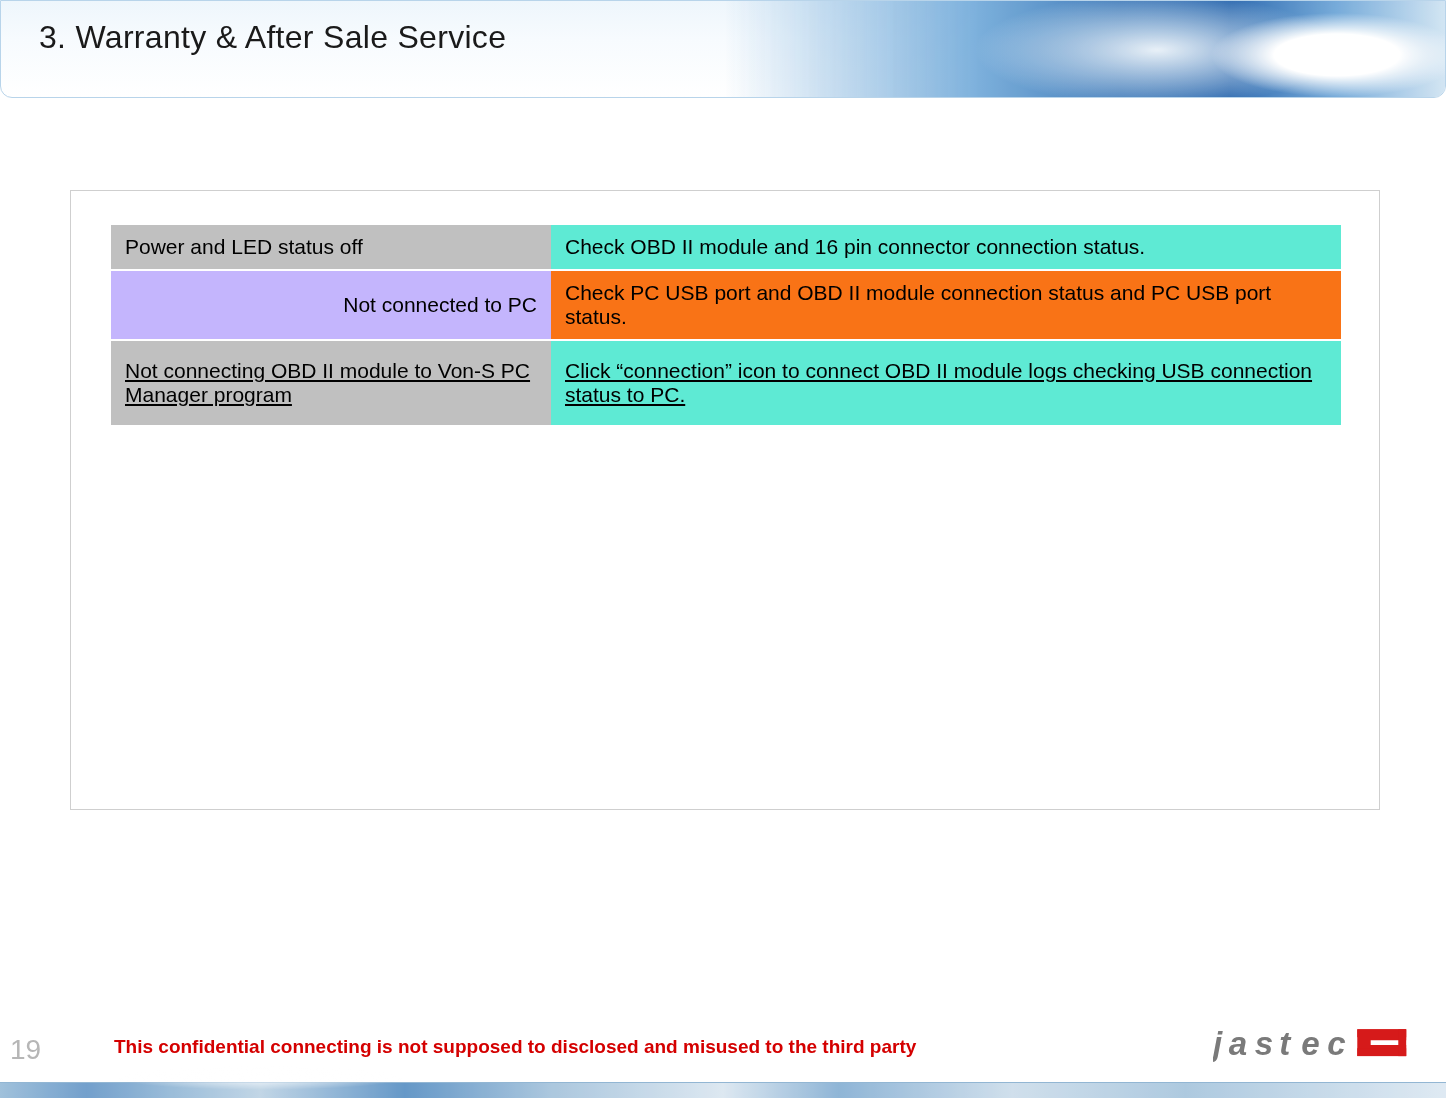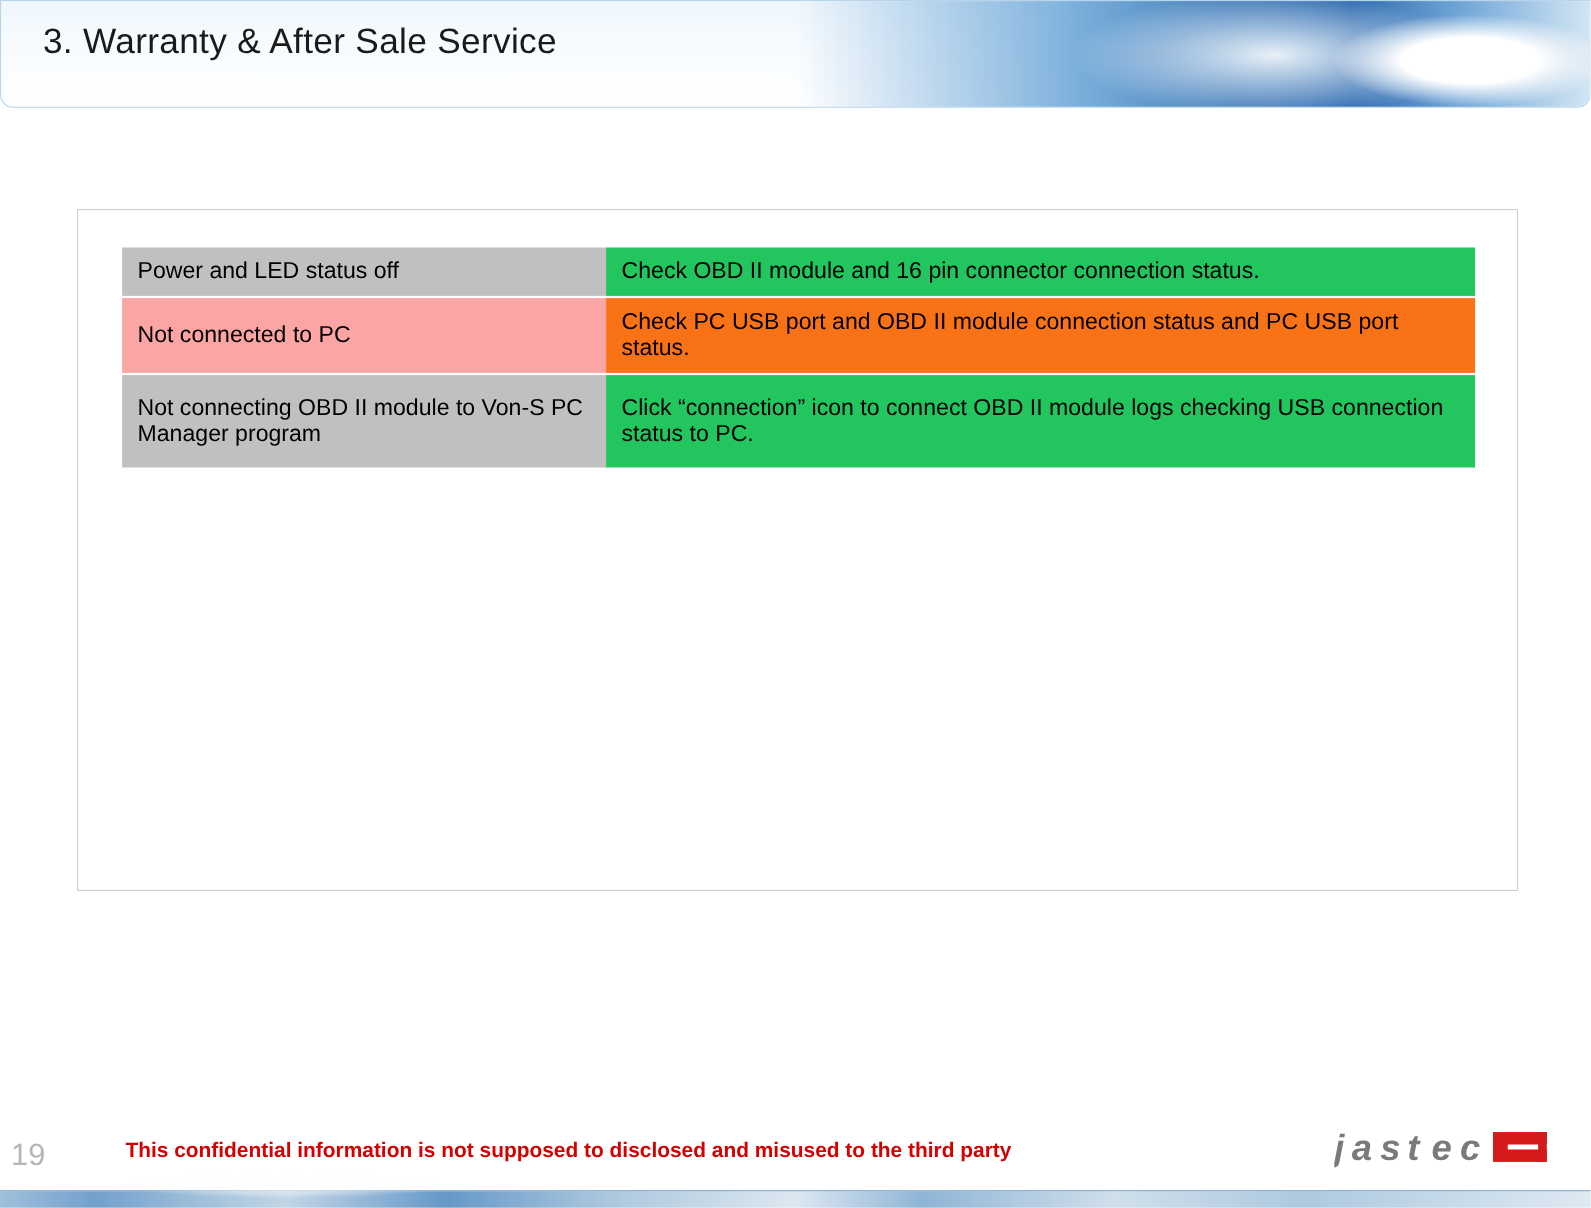--- a/index.html
+++ b/index.html
@@ -40,24 +40,24 @@
   .caution { font-size: 23px; color: #000; margin-left: 14px; margin-bottom: 14px; }
 
   table.trouble {
     border-collapse: collapse; width: 1230px; margin-left: 4px; padding-left: 15px;
   }
   table.trouble td {
     padding: 10px 14px; font-size: 21px; color: #000; vertical-align: middle;
     border-top: 2px solid #fff; border-bottom: 2px solid #fff;
   }
   table.trouble tr.dark td.left  { background: #c0c0c0; width: 440px; }
-  table.trouble tr.dark td.right { background: #22c55e; }
-  table.trouble tr.light td.left  { background: #fca5a5; width: 440px; }
+  table.trouble tr.dark td.right { background: #5eead4; }
+  table.trouble tr.light td.left  { background: #c4b5fd; width: 440px; text-align: right; }
   table.trouble tr.light td.right { background: #f97316; }
-  table.trouble tr.row3 td { height: 86px; }
+  table.trouble tr.row3 td { height: 86px; text-decoration: underline; }
   table.trouble tr.row4 td { height: 94px; }
 
   
   .page-num {
     position: absolute; left: 10px; bottom: 32px; font-size: 28px; color: #b6b6b6;
   }
   .confidential {
     position: absolute; left: 114px; bottom: 40px; font-size: 19px; font-weight: 700; color: #d40000;
   }
   .logo {
@@ -106,21 +106,21 @@
       </tr>
       <tr class="dark row3">
         <td class="left">Not connecting OBD II module to Von-S PC Manager program</td>
         <td class="right">Click “connection” icon to connect OBD II module logs checking USB connection status to PC.</td>
       </tr>
     </tbody>
       </table>
   </div>
 
   <div class="page-num">19</div>
-  <div class="confidential">This confidential information is not supposed to disclosed and misused to the third party</div>
+  <div class="confidential">This confidential connecting is not supposed to disclosed and misused to the third party</div>
 
   <div class="logo">
     <svg viewBox="0 0 260 56">
       <g font-family="Arial, sans-serif" font-style="italic" font-weight="900">
         <text x="0" y="42" font-size="42" fill="#7a7a7a">j</text>
         <text x="20" y="42" font-size="42" fill="#7a7a7a">a</text>
         <text x="53" y="42" font-size="42" fill="#7a7a7a">s</text>
         <text x="84" y="42" font-size="42" fill="#7a7a7a">t</text>
         <text x="112" y="42" font-size="42" fill="#7a7a7a">e</text>
         <text x="145" y="42" font-size="42" fill="#7a7a7a">c</text>

